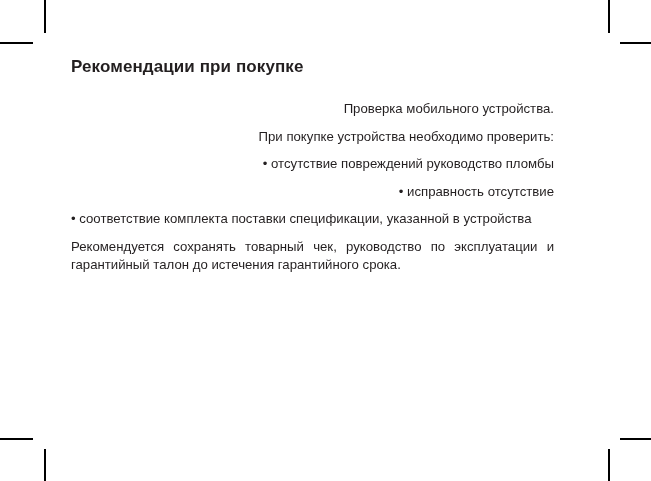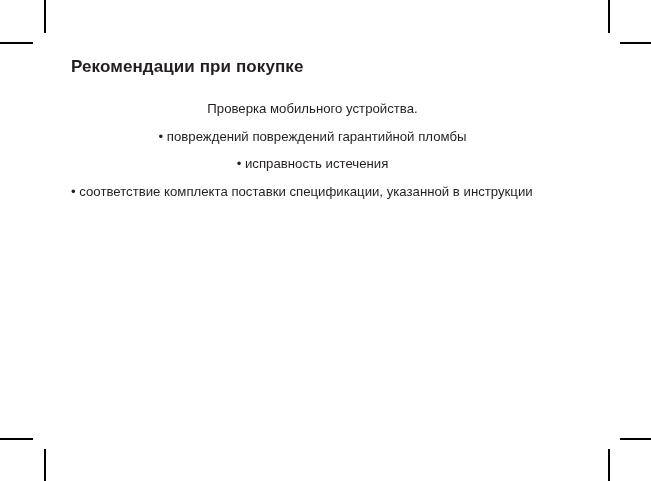--- a/index.html
+++ b/index.html
@@ -56,21 +56,21 @@
     letter-spacing: 0.1px;
     margin: 0 0 22px 0;
     color: #231f20;
   }
 
   .para {
     font-size: 13.2px;
     line-height: 18.5px;
     margin: 0 0 9px 0;
     color: #231f20;
-    text-align: center;
+    text-align: right;
   }
 
   .para.justify {
     text-align: justify;
     text-justify: inter-word;
   }
 
   .para.last { margin-bottom: 0; }
 
   .gap-before { margin-top: 10px; }
@@ -88,24 +88,26 @@
   <div class="crop-mark crop-v mark-bl-v"></div>
   <div class="crop-mark crop-h mark-br-h"></div>
   <div class="crop-mark crop-v mark-br-v"></div>
 
   <div class="content">
 
     <h1 class="doc-heading">Рекомендации при покупке</h1>
 
     <p class="para">Проверка мобильного устройства.</p>
 
+    <p class="para">При покупке устройства необходимо проверить:</p>
 
 
-    <p class="para">• повреждений повреждений гарантийной пломбы</p>
+    <p class="para">• отсутствие повреждений руководство пломбы</p>
 
-    <p class="para">• исправность истечения</p>
+    <p class="para">• исправность отсутствие</p>
 
-    <p class="para justify">• соответствие комплекта поставки спецификации, указанной в инструкции</p>
+    <p class="para justify">• соответствие комплекта поставки спецификации, указанной в устройства</p>
 
 
+    <p class="para justify last">Рекомендуется сохранять товарный чек, руководство по эксплуатации и гарантийный талон до истечения гарантийного срока.</p>
 
   </div>
 </div>
 
 </body></html>

